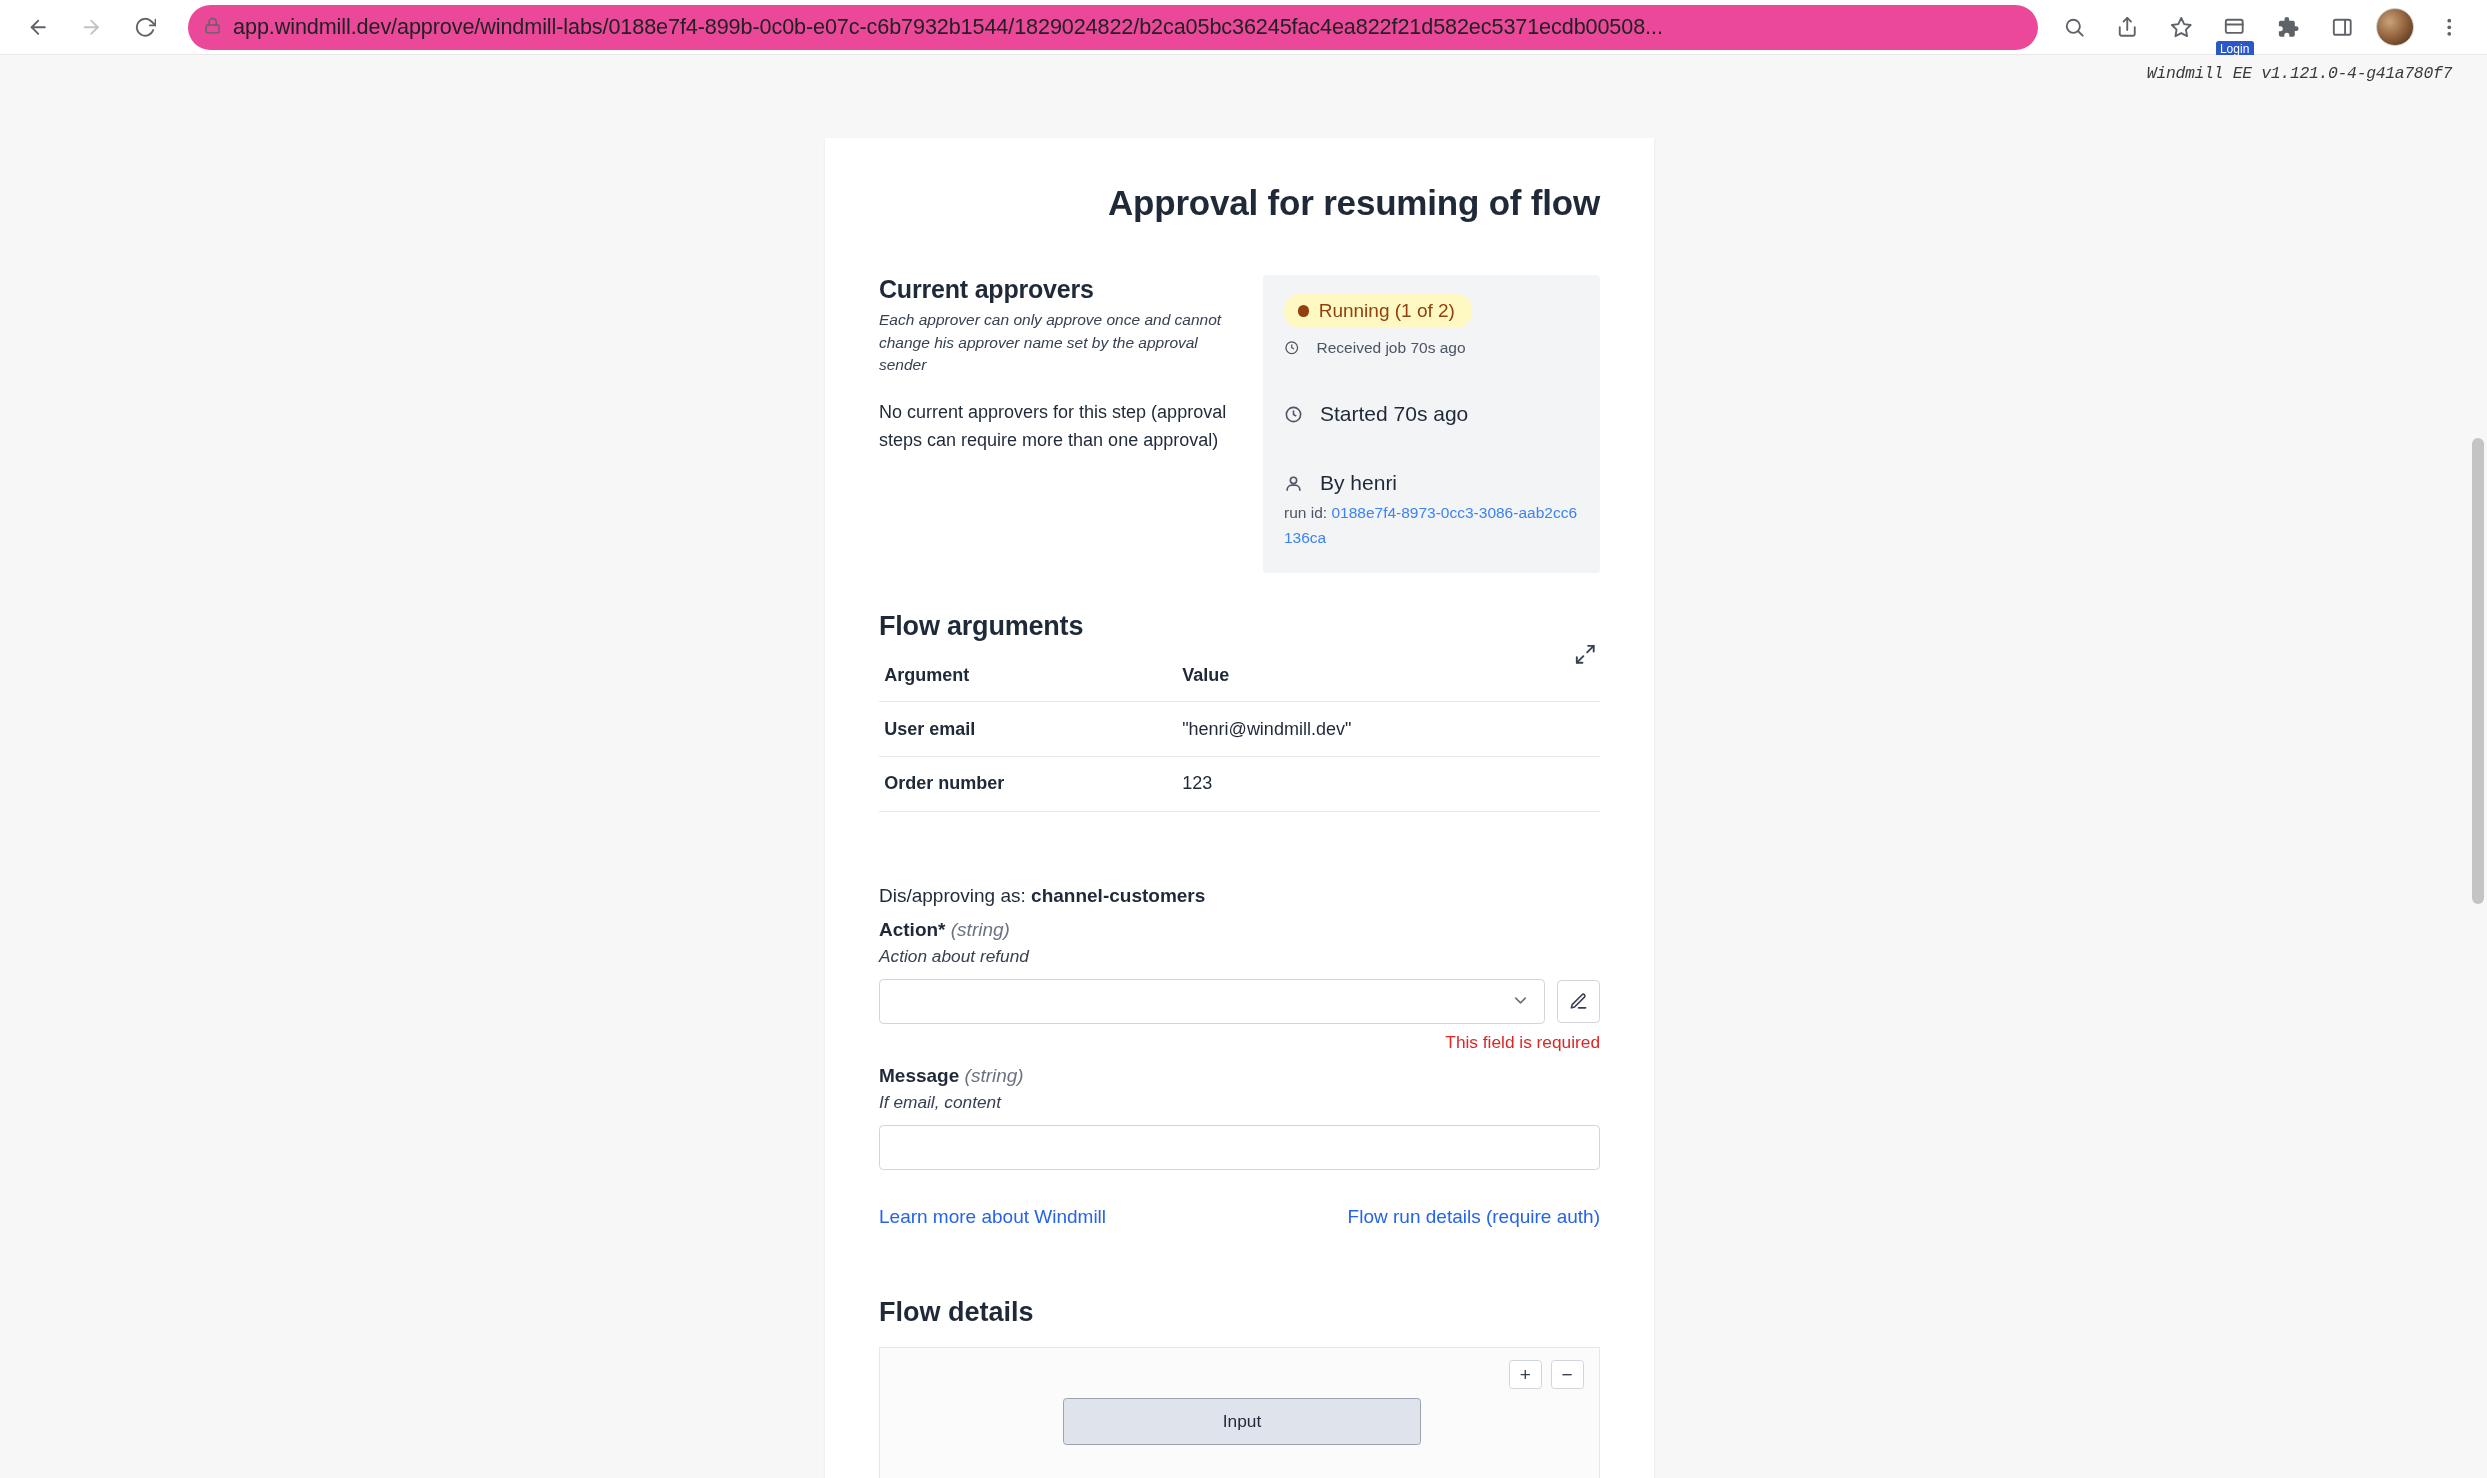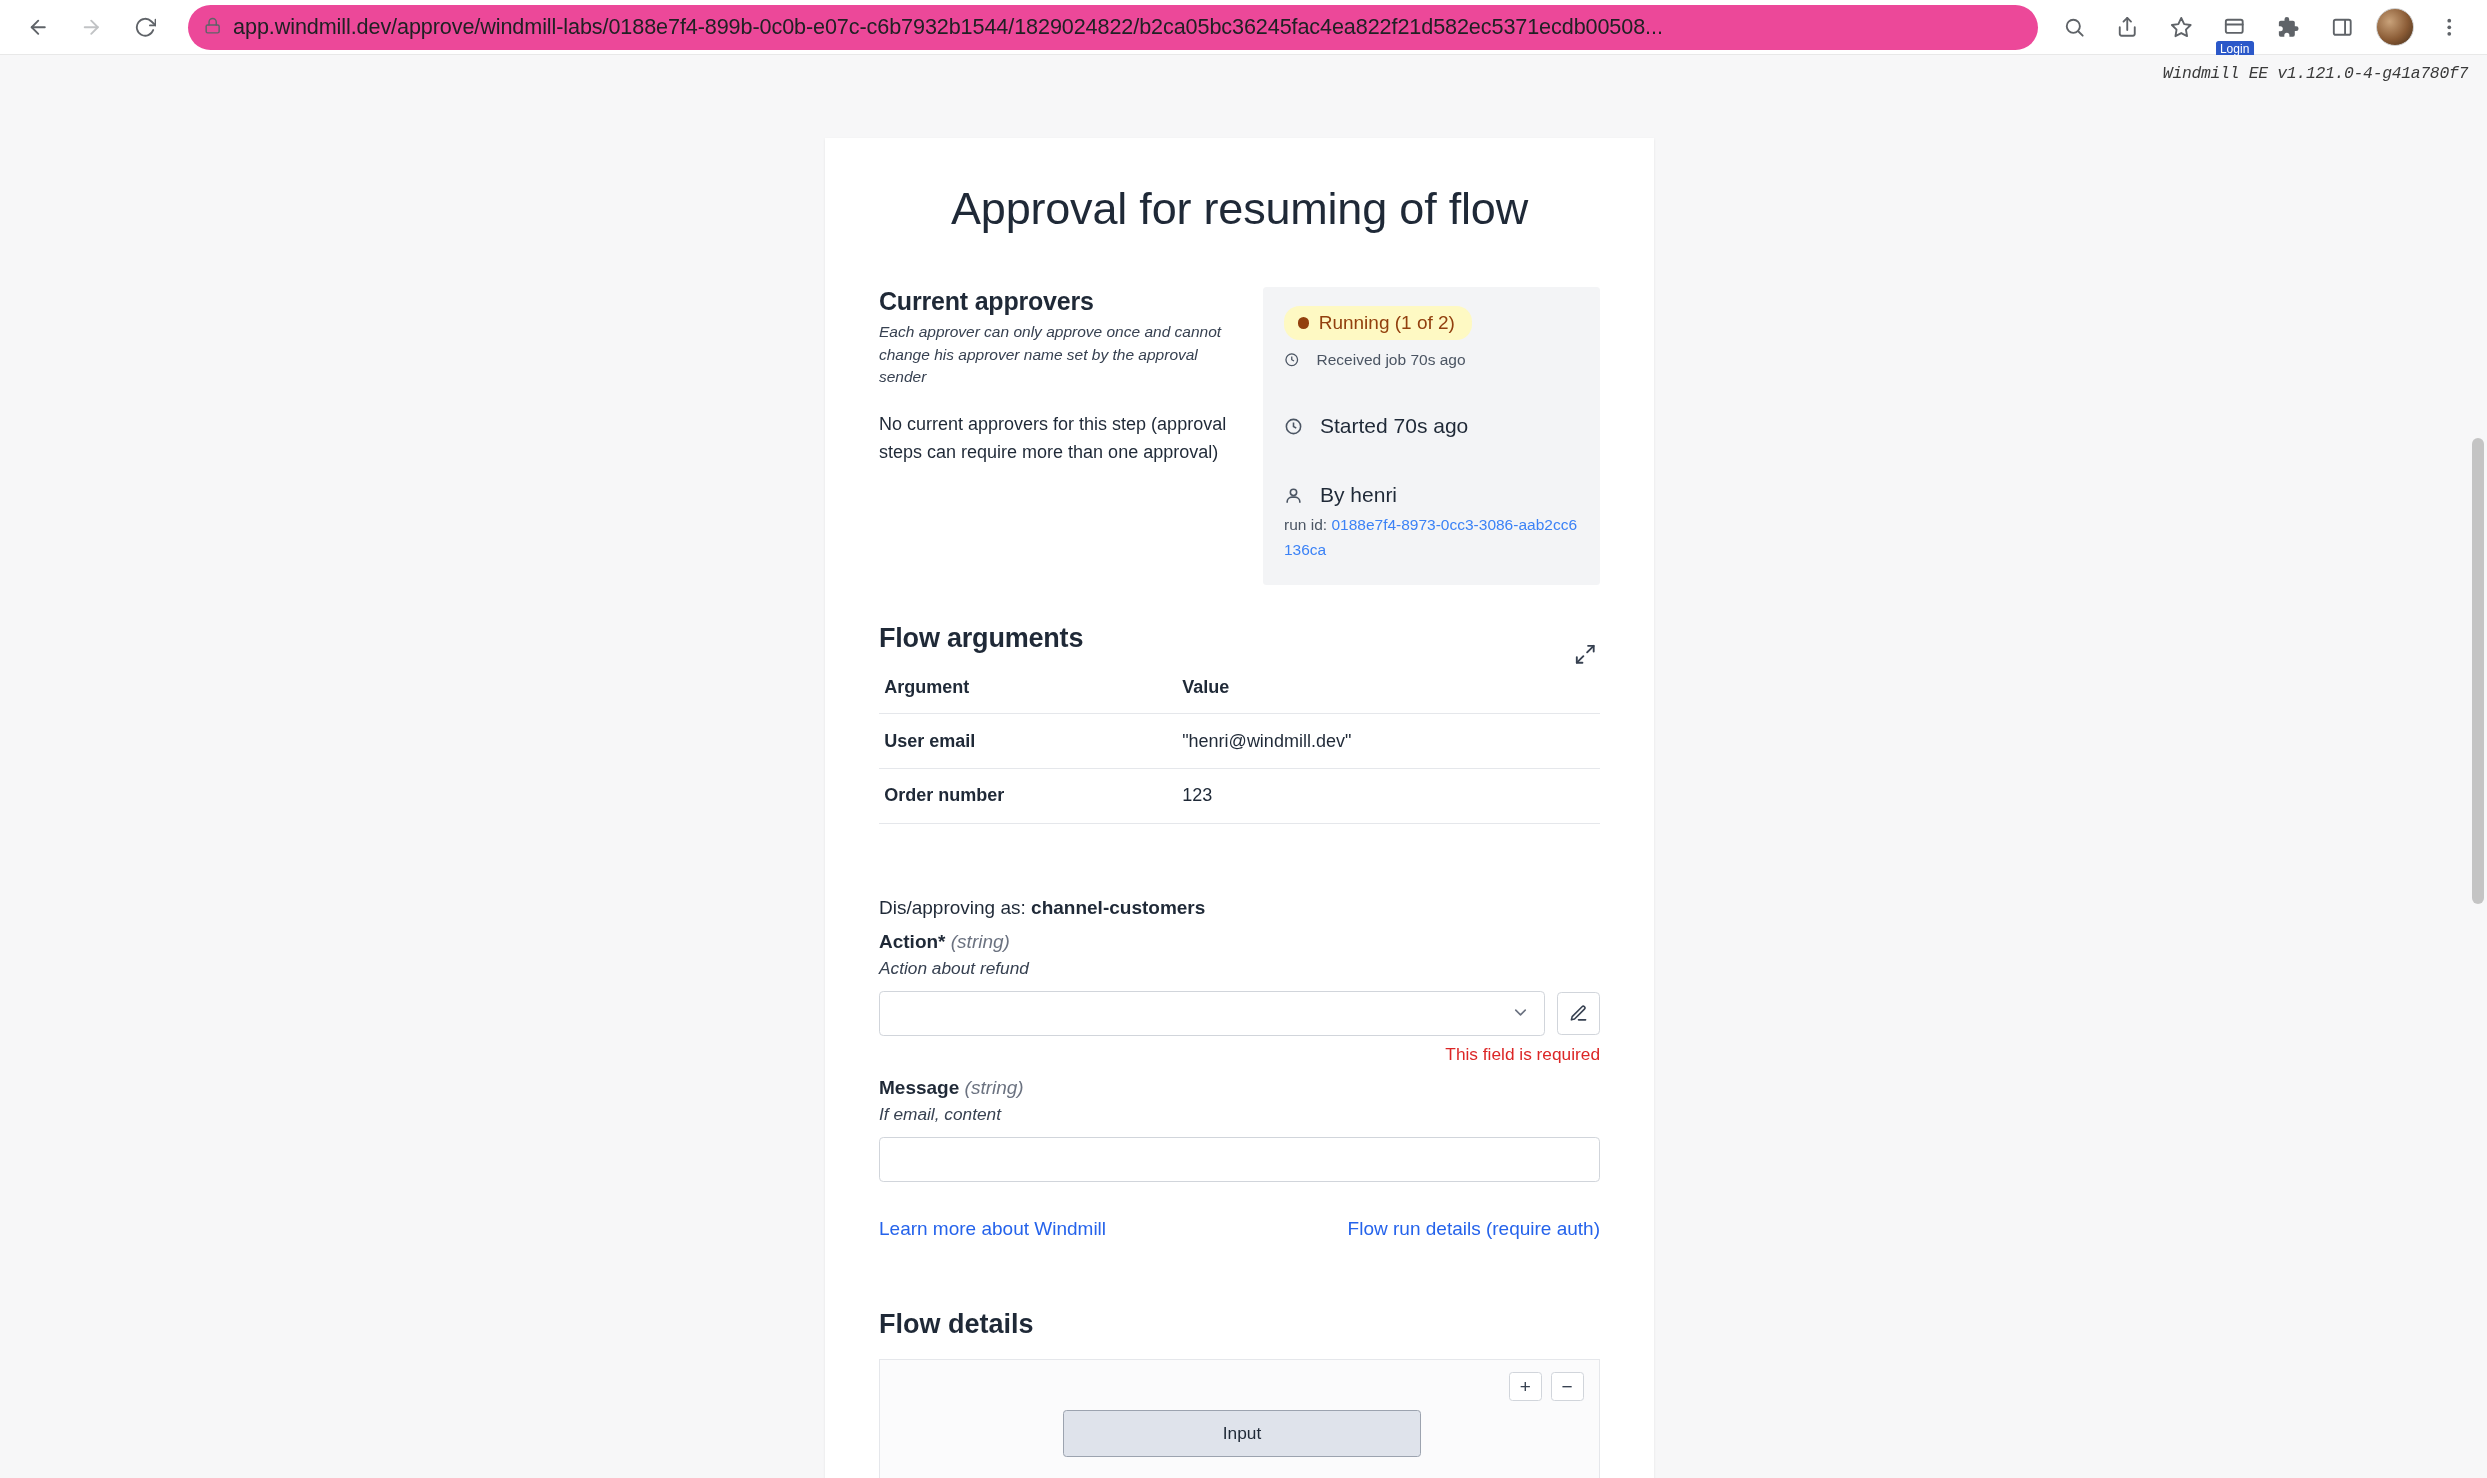--- a/index.html
+++ b/index.html
@@ -84,21 +84,21 @@
   .page {
     position: relative;
     width: 2487px;
     height: 1423px;
     background: #f7f7f8;
     overflow: hidden;
   }
   .version-tag {
     position: absolute;
     top: 8.6px;
-    right: 19px;
+    right: 35px;
     font-family: "Liberation Mono", monospace;
     font-style: italic;
     font-size: 16.4px;
     color: #3a3a3a;
     letter-spacing: -0.3px;
   }
 
   .card {
     position: absolute;
     left: 825px;
@@ -106,23 +106,23 @@
     width: 829px;
     min-height: 1347px;
     background: #ffffff;
     box-shadow: 0 0.9px 2.6px rgba(0,0,0,.08);
     padding: 0 54px;
   }
 
   h1.page-title {
     margin: 0;
     padding-top: 45px;
-    text-align: center;
-    font-size: 45px;
-    font-weight: 400;
+    text-align: right;
+    font-size: 35px;
+    font-weight: 700;
     color: #1f2937;
     letter-spacing: -0.2px;
   }
 
   .top-grid {
     display: flex;
     gap: 26px;
     margin-top: 52px;
   }
   .approvers { width: 358px; flex: 0 0 auto; }

